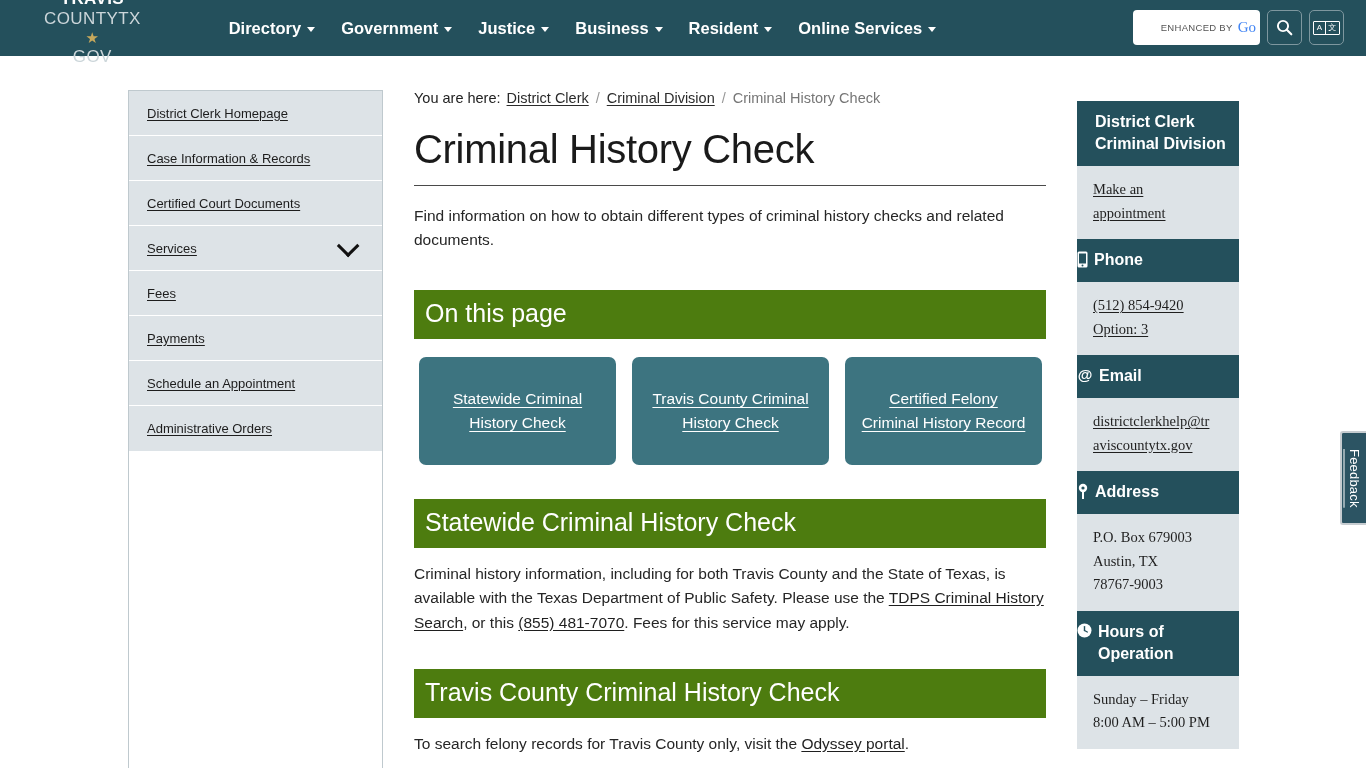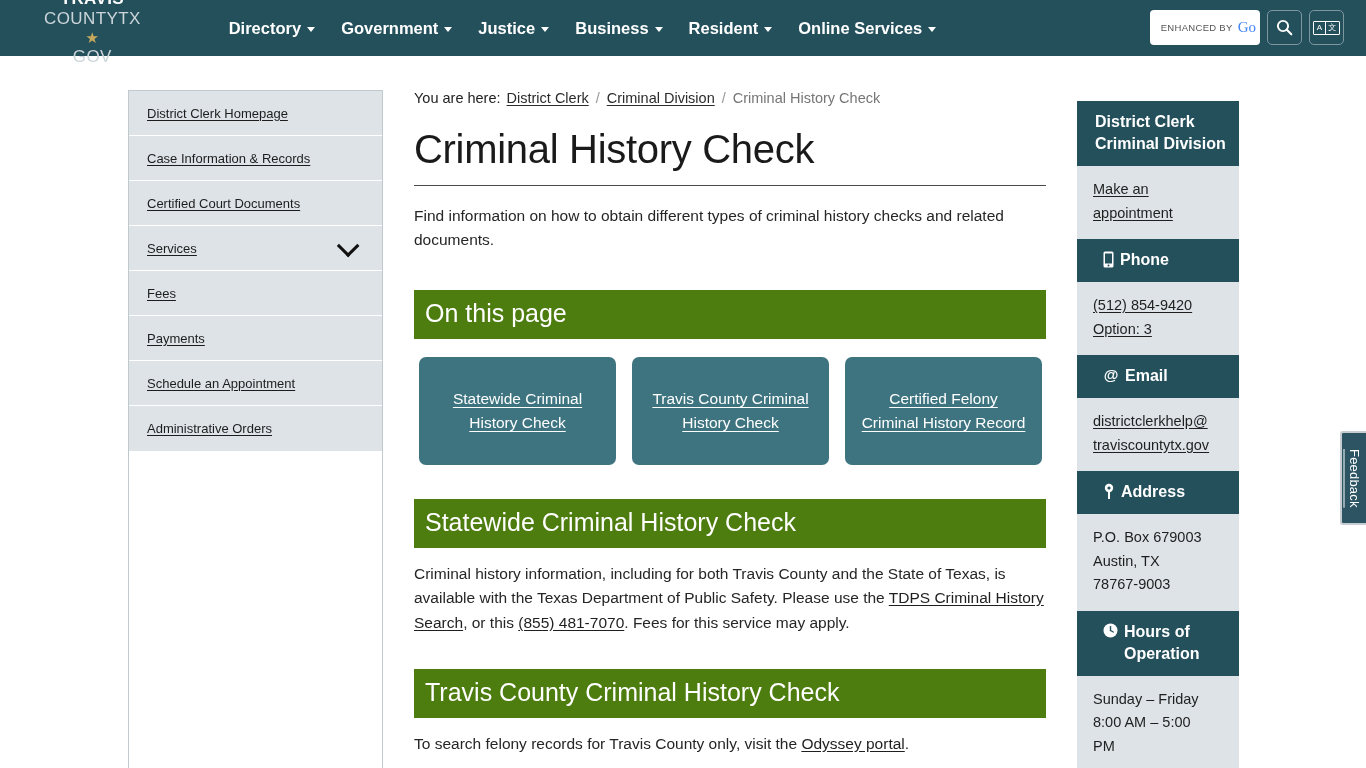--- a/index.html
+++ b/index.html
@@ -60,21 +60,21 @@
 
   .searchzone {
     position: absolute;
     right: 22px;
     top: 10px;
     display: flex;
     align-items: center;
     gap: 7px;
   }
   .searchbox {
-    width: 110px; height: 35px;
+    width: 127px; height: 35px;
     background: #fff;
     border-radius: 4px;
     display: flex;
     align-items: center;
     justify-content: flex-end;
     padding-right: 4px;
     overflow: hidden;
   }
   .gcse-label {
     font-size: 9.5px;
@@ -241,28 +241,29 @@
     color: #fff;
     font-weight: bold;
     font-size: 16px;
     line-height: 1.38;
     padding: 10px 12px 11px 18px;
   }
   .rc-head.with-icon {
     display: flex;
     align-items: flex-start;
     gap: 6px;
-    padding-left: 26px;
+    padding-left: 0;
   }
   .rc-body {
     background: #dde3e7;
     padding: 12px 29px 14px 16px;
     font-size: 14.5px;
     line-height: 1.62;
     color: #1f1f1f;
+    font-family: Liberation Serif, serif;
   }
   .rc-body a {
     color: #1f1f1f;
     text-decoration: underline;
     text-underline-offset: 2px;
     word-break: break-word;
   }
   .rc-icon { flex: none; margin-top: 2px; }
 
   

